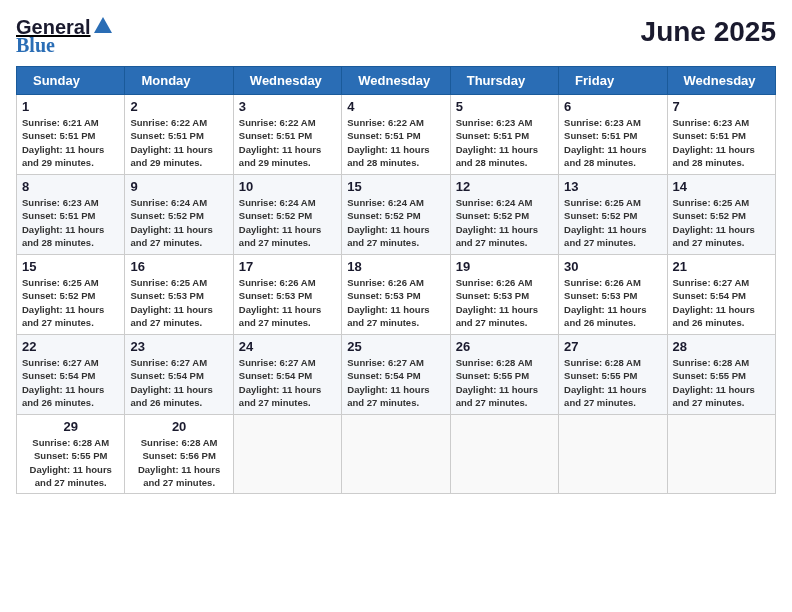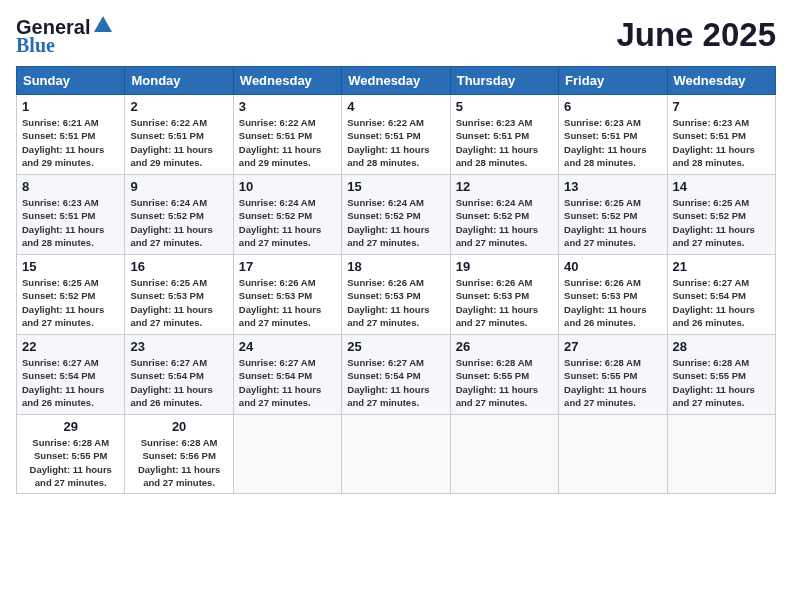--- a/index.html
+++ b/index.html
@@ -18,39 +18,39 @@
     }
     .logo {
       display: flex;
       flex-direction: column;
       line-height: 1.1;
     }
     .title-block {
       text-align: right;
     }
     .calendar-title {
-      font-size: 33px;
+      font-size: 28px;
       font-weight: bold;
       color: #1a1a2e;
     }
     .calendar-subtitle {
       font-size: 14px;
       color: #444;
     }
     .calendar {
       width: 100%;
       border-collapse: collapse;
       border: 1px solid #ccc;
     }
     .calendar th {
       background-color: #2a6db5;
       color: #fff;
       font-size: 13px;
       font-weight: bold;
-      padding: 6px 6px;
+      padding: 6px 16px;
       text-align: left;
       border: 1px solid #1a5a9a;
     }
     .calendar td {
       vertical-align: top;
       border: 1px solid #ccc;
       padding: 4px 5px;
       font-size: 10px;
       color: #333;
       width: calc(100% / 7);
@@ -79,21 +79,21 @@
     .last-row td {
       height: 70px;
       text-align: center;
     }
   </style>
 </head>
 <body>
 
 <div class="header">
   <div class="logo">
-    <div style="display:flex;align-items:flex-start;">
+    <div style="display:flex;align-items:center;text-decoration:underline;">
       <span style="font-size:20px;font-weight:bold;color:#1a1a2e;">General</span>
       <svg width="22" height="22" viewBox="0 0 22 22" style="margin-left:2px;margin-top:-2px;">
         <polygon points="11,2 20,18 2,18" fill="#2a6db5"></polygon>
       </svg>
     </div>
     <span style="font-size:20px;font-weight:bold;color:#2a6db5;margin-top:-4px;font-family:Liberation Serif, serif;">Blue</span>
   </div>
   <div class="title-block">
     <div class="calendar-title">June 2025</div>
   </div>
@@ -263,21 +263,21 @@
       </td>
         <td>
         <span class="day-num">19</span>
         <div class="day-info">
           <span>Sunrise: 6:26 AM</span><br>
           <span>Sunset: 5:53 PM</span><br>
           <span>Daylight: 11 hours and 27 minutes.</span>
         </div>
       </td>
         <td>
-        <span class="day-num">40</span>
+        <span class="day-num">30</span>
         <div class="day-info">
           <span>Sunrise: 6:26 AM</span><br>
           <span>Sunset: 5:53 PM</span><br>
           <span>Daylight: 11 hours and 26 minutes.</span>
         </div>
       </td>
         <td>
         <span class="day-num">21</span>
         <div class="day-info">
           <span>Sunrise: 6:27 AM</span><br>

